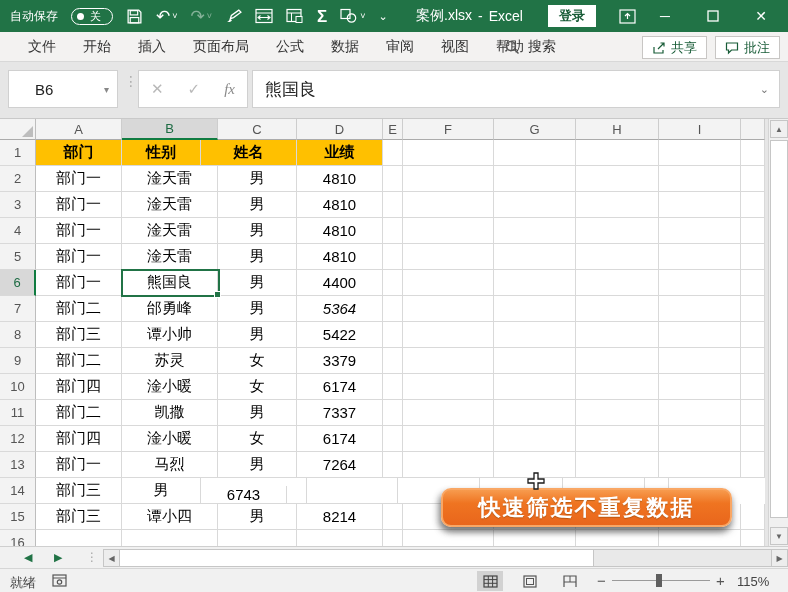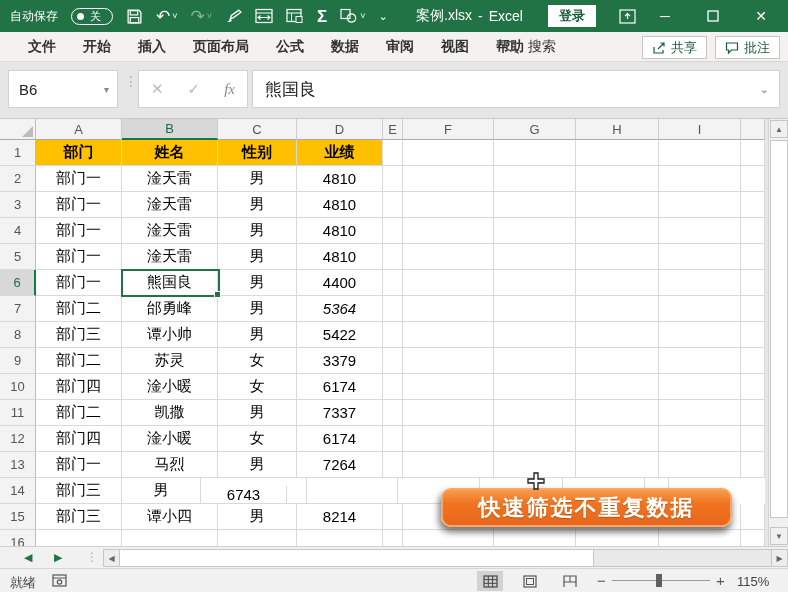--- a/index.html
+++ b/index.html
@@ -17,28 +17,28 @@
   .qicon svg { display:block; }
   .dim { opacity:.45; }
   .chev { font-size:9px; line-height:1; }
   .sigma { font-size:17px; font-weight:bold; line-height:1; }
   .win-title { position:absolute; left:416px; top:0; height:32px; display:flex; align-items:center; gap:6px; font-size:14px; }
   .signin-btn { position:absolute; left:548px; top:5px; width:48px; height:22px; background:#fff; color:#185c37; font-size:13px; font-weight:bold; display:flex; align-items:center; justify-content:center; }
   .winctl { position:absolute; top:0; height:32px; width:34px; display:flex; align-items:center; justify-content:center; font-size:14px; }
 
   
   .ribbon-tabs { position:absolute; left:0; top:32px; width:788px; height:30px; background:#f3f2f1; border-bottom:1px solid #d8d8d8; display:flex; align-items:center; gap:27px; padding-left:28px; color:#333; font-size:14px; }
-  .rtab { cursor:default; white-space:nowrap;font-weight:bold; }
+  .rtab { cursor:default; white-space:nowrap; }
   .ribbon-search { position:absolute; left:505px; top:32px; height:30px; display:flex; align-items:center; gap:8px; color:#333; font-size:14px; }
   .ribbon-right { position:absolute; right:8px; top:36px; display:flex; gap:8px; }
   .pill-btn { height:23px; border:1px solid #c8c6c4; background:#fff; color:#185c37; font-size:13px; display:flex; align-items:center; gap:5px; padding:0 9px; }
 
   
   .formula-strip { position:absolute; left:0; top:62px; width:788px; height:57px; background:#e6e6e6; border-bottom:1px solid #c9c9c9; }
-  .namebox { position:absolute; left:8px; top:8px; width:110px; height:38px; background:#fff; border:1px solid #d0d0d0; display:flex; align-items:center; font-size:15px; padding-left:10px; }
+  .namebox { position:absolute; left:8px; top:8px; width:110px; height:38px; background:#fff; border:1px solid #d0d0d0; display:flex; align-items:center; font-size:15px; padding-left:26px; }
   .namebox .dd { margin-left:auto; margin-right:8px; color:#888; font-size:10px; }
   .fdots { position:absolute; left:124px; top:16px; color:#adadad; font-size:14px; letter-spacing:0; line-height:7px; }
   .fxgroup { position:absolute; left:138px; top:8px; width:110px; height:38px; background:#fff; border:1px solid #d0d0d0; display:flex; align-items:center; justify-content:space-around; color:#b8b8b8; font-size:15px; }
   .fxgroup .fx { font-style:italic; font-family:"Liberation Serif","DejaVu Serif",serif; color:#8a8a8a; }
   .formula-input { position:absolute; left:252px; top:8px; width:528px; height:38px; background:#fff; border:1px solid #d0d0d0; display:flex; align-items:center; font-size:17px; padding-left:12px; }
   .formula-input .dd { margin-left:auto; margin-right:10px; color:#777; font-size:11px; }
 
   
   .grid { position:absolute; left:0; top:119px; width:765px; height:427px; background:#fff; overflow:hidden; }
   .g-row { display:flex; }
@@ -227,22 +227,22 @@
       <div class="colhead" style="width: 20px;">E</div>
       <div class="colhead" style="width: 91px;">F</div>
       <div class="colhead" style="width: 82px;">G</div>
       <div class="colhead" style="width: 83px;">H</div>
       <div class="colhead" style="width: 82px;">I</div>
       <div class="colhead" style="width: 24px;"></div>
     </div>
     <div class="g-row data-row">
       <div class="rowhead" style="width: 36px;">1</div>
       <div class="cell yellow" style="width: 86px;">部门</div>
+      <div class="cell yellow" style="width: 79px;">性别</div>
       <div class="cell yellow" style="width: 96px;">姓名</div>
-      <div class="cell yellow" style="width: 79px;">性别</div>
       <div class="cell yellow" style="width: 86px; font-family: Liberation Mono, monospace;">业绩</div>
       <div class="cell" style="width: 20px;"></div>
       <div class="cell" style="width: 91px;"></div>
       <div class="cell" style="width: 82px;"></div>
       <div class="cell" style="width: 83px;"></div>
       <div class="cell" style="width: 82px;"></div>
       <div class="cell" style="width: 24px;"></div>
     </div>
     <div class="g-row data-row">
       <div class="rowhead" style="width: 36px;">2</div>

